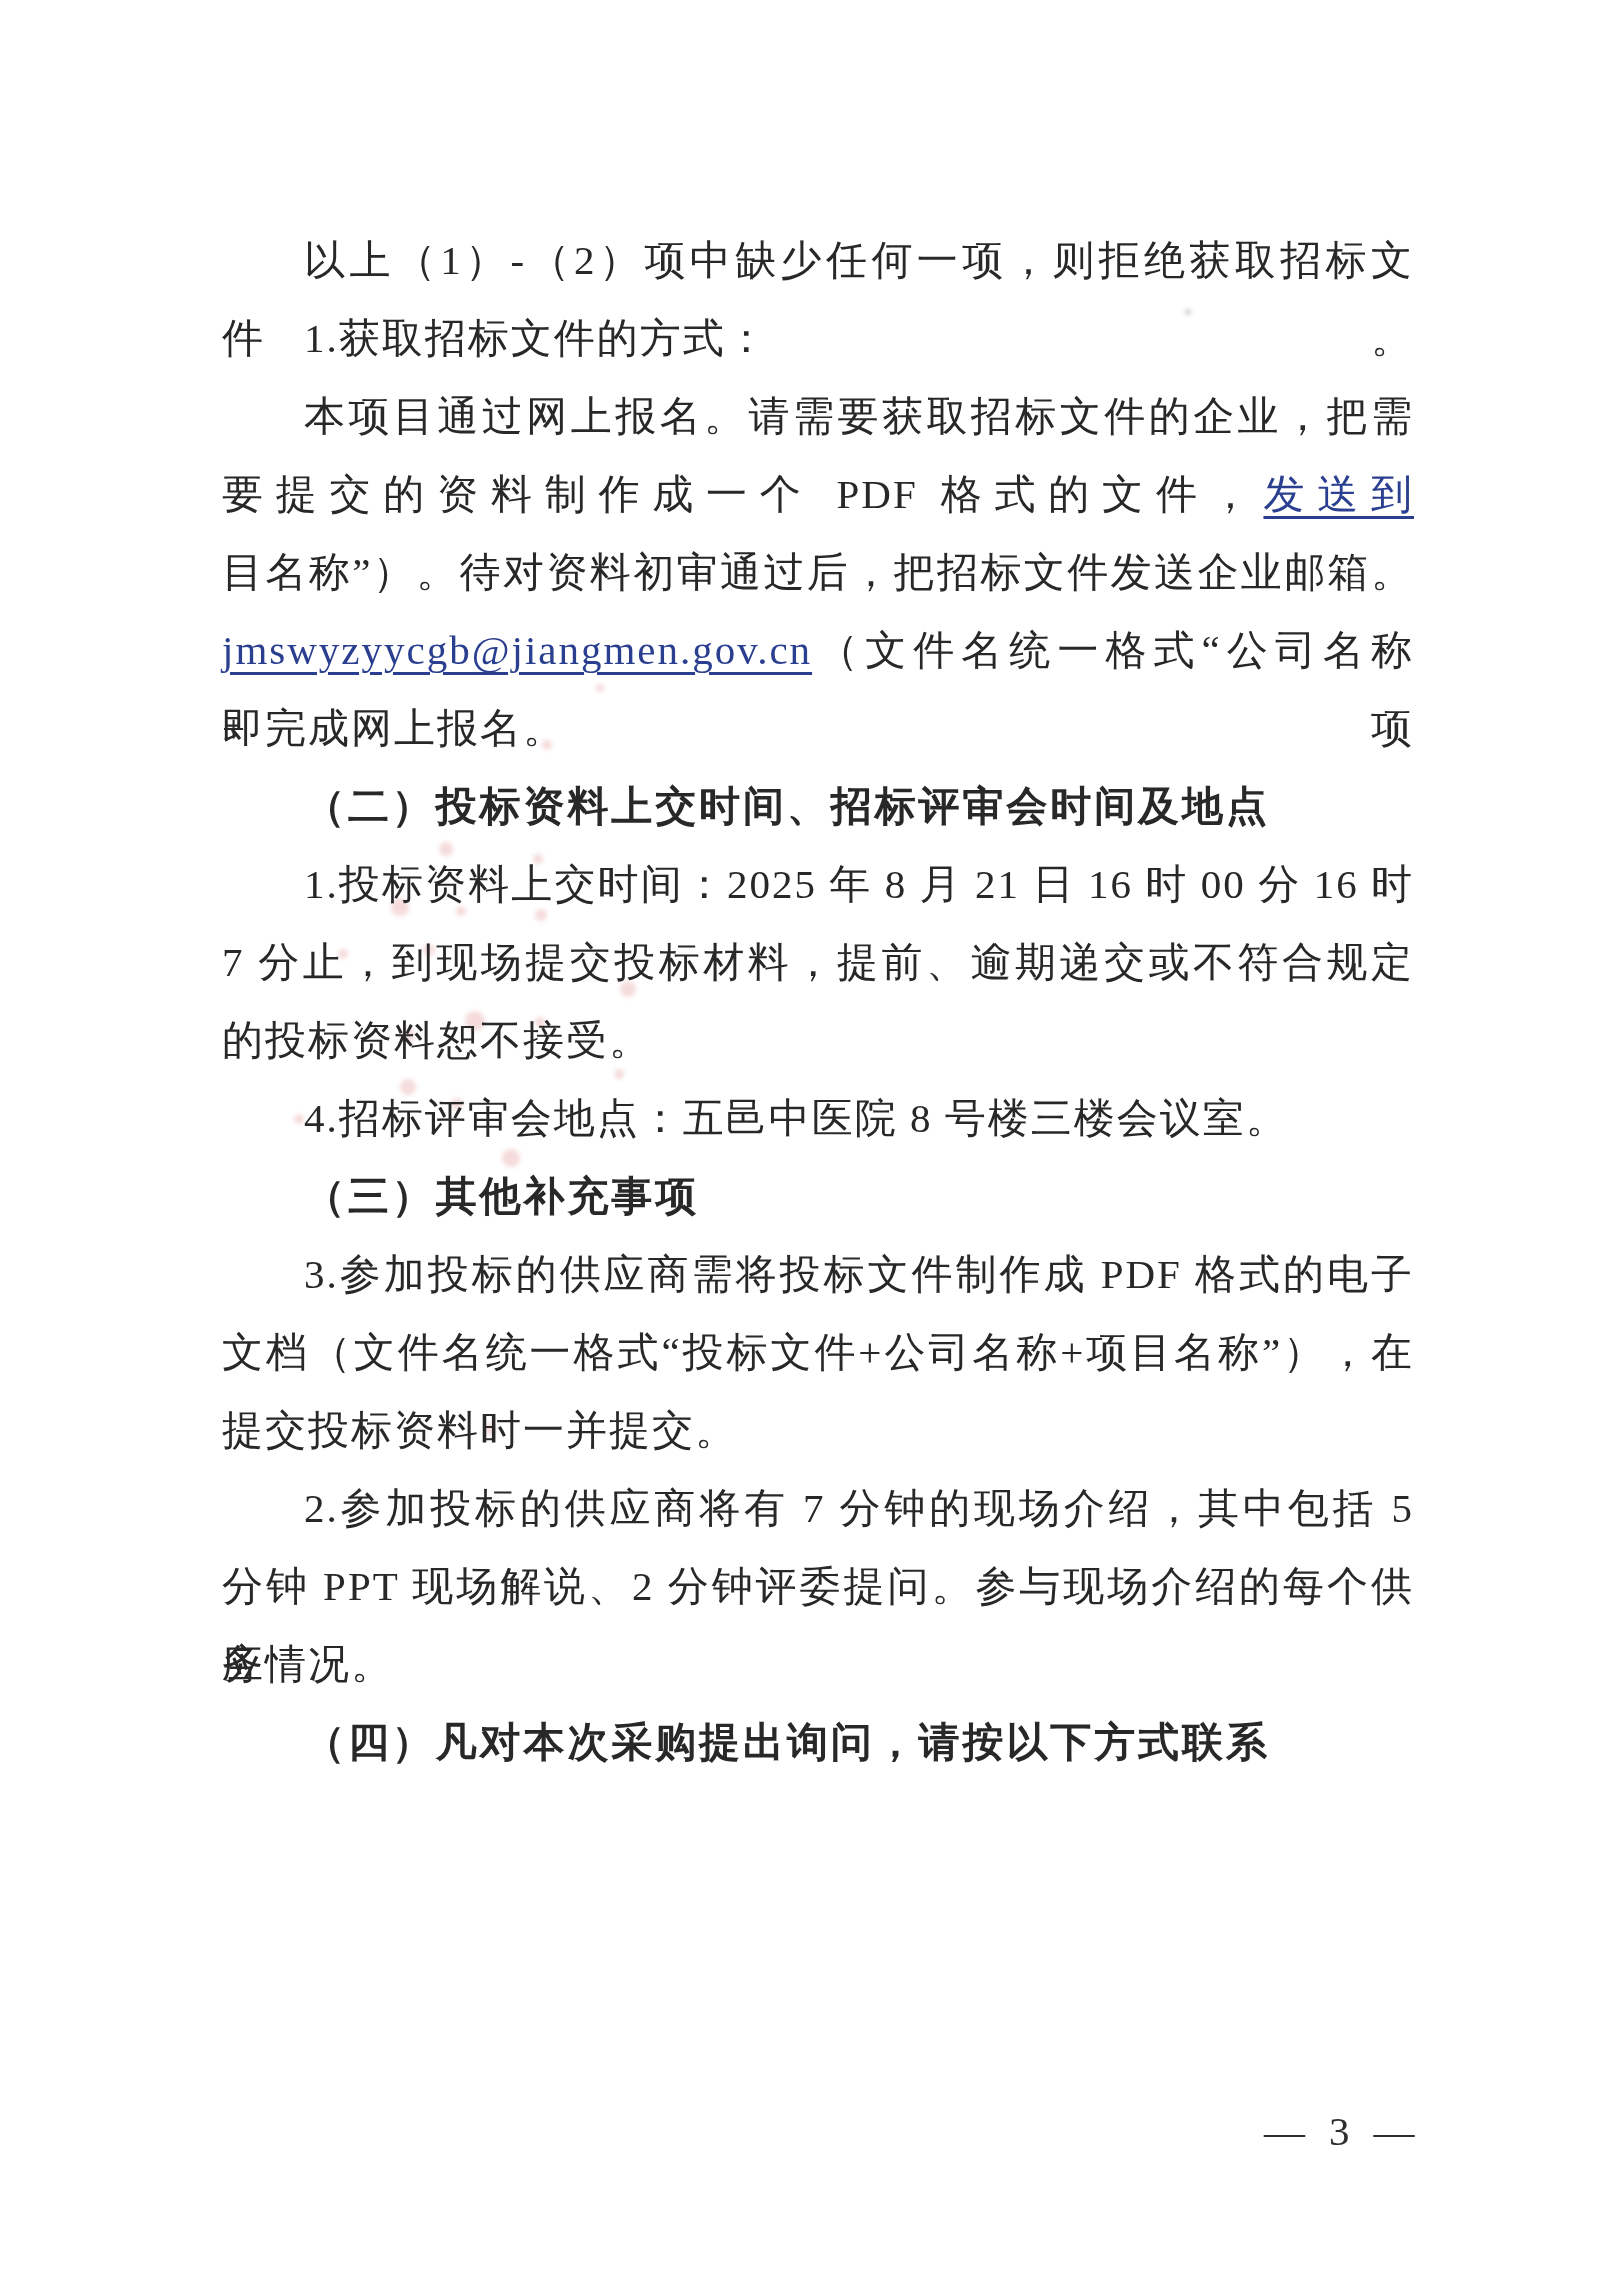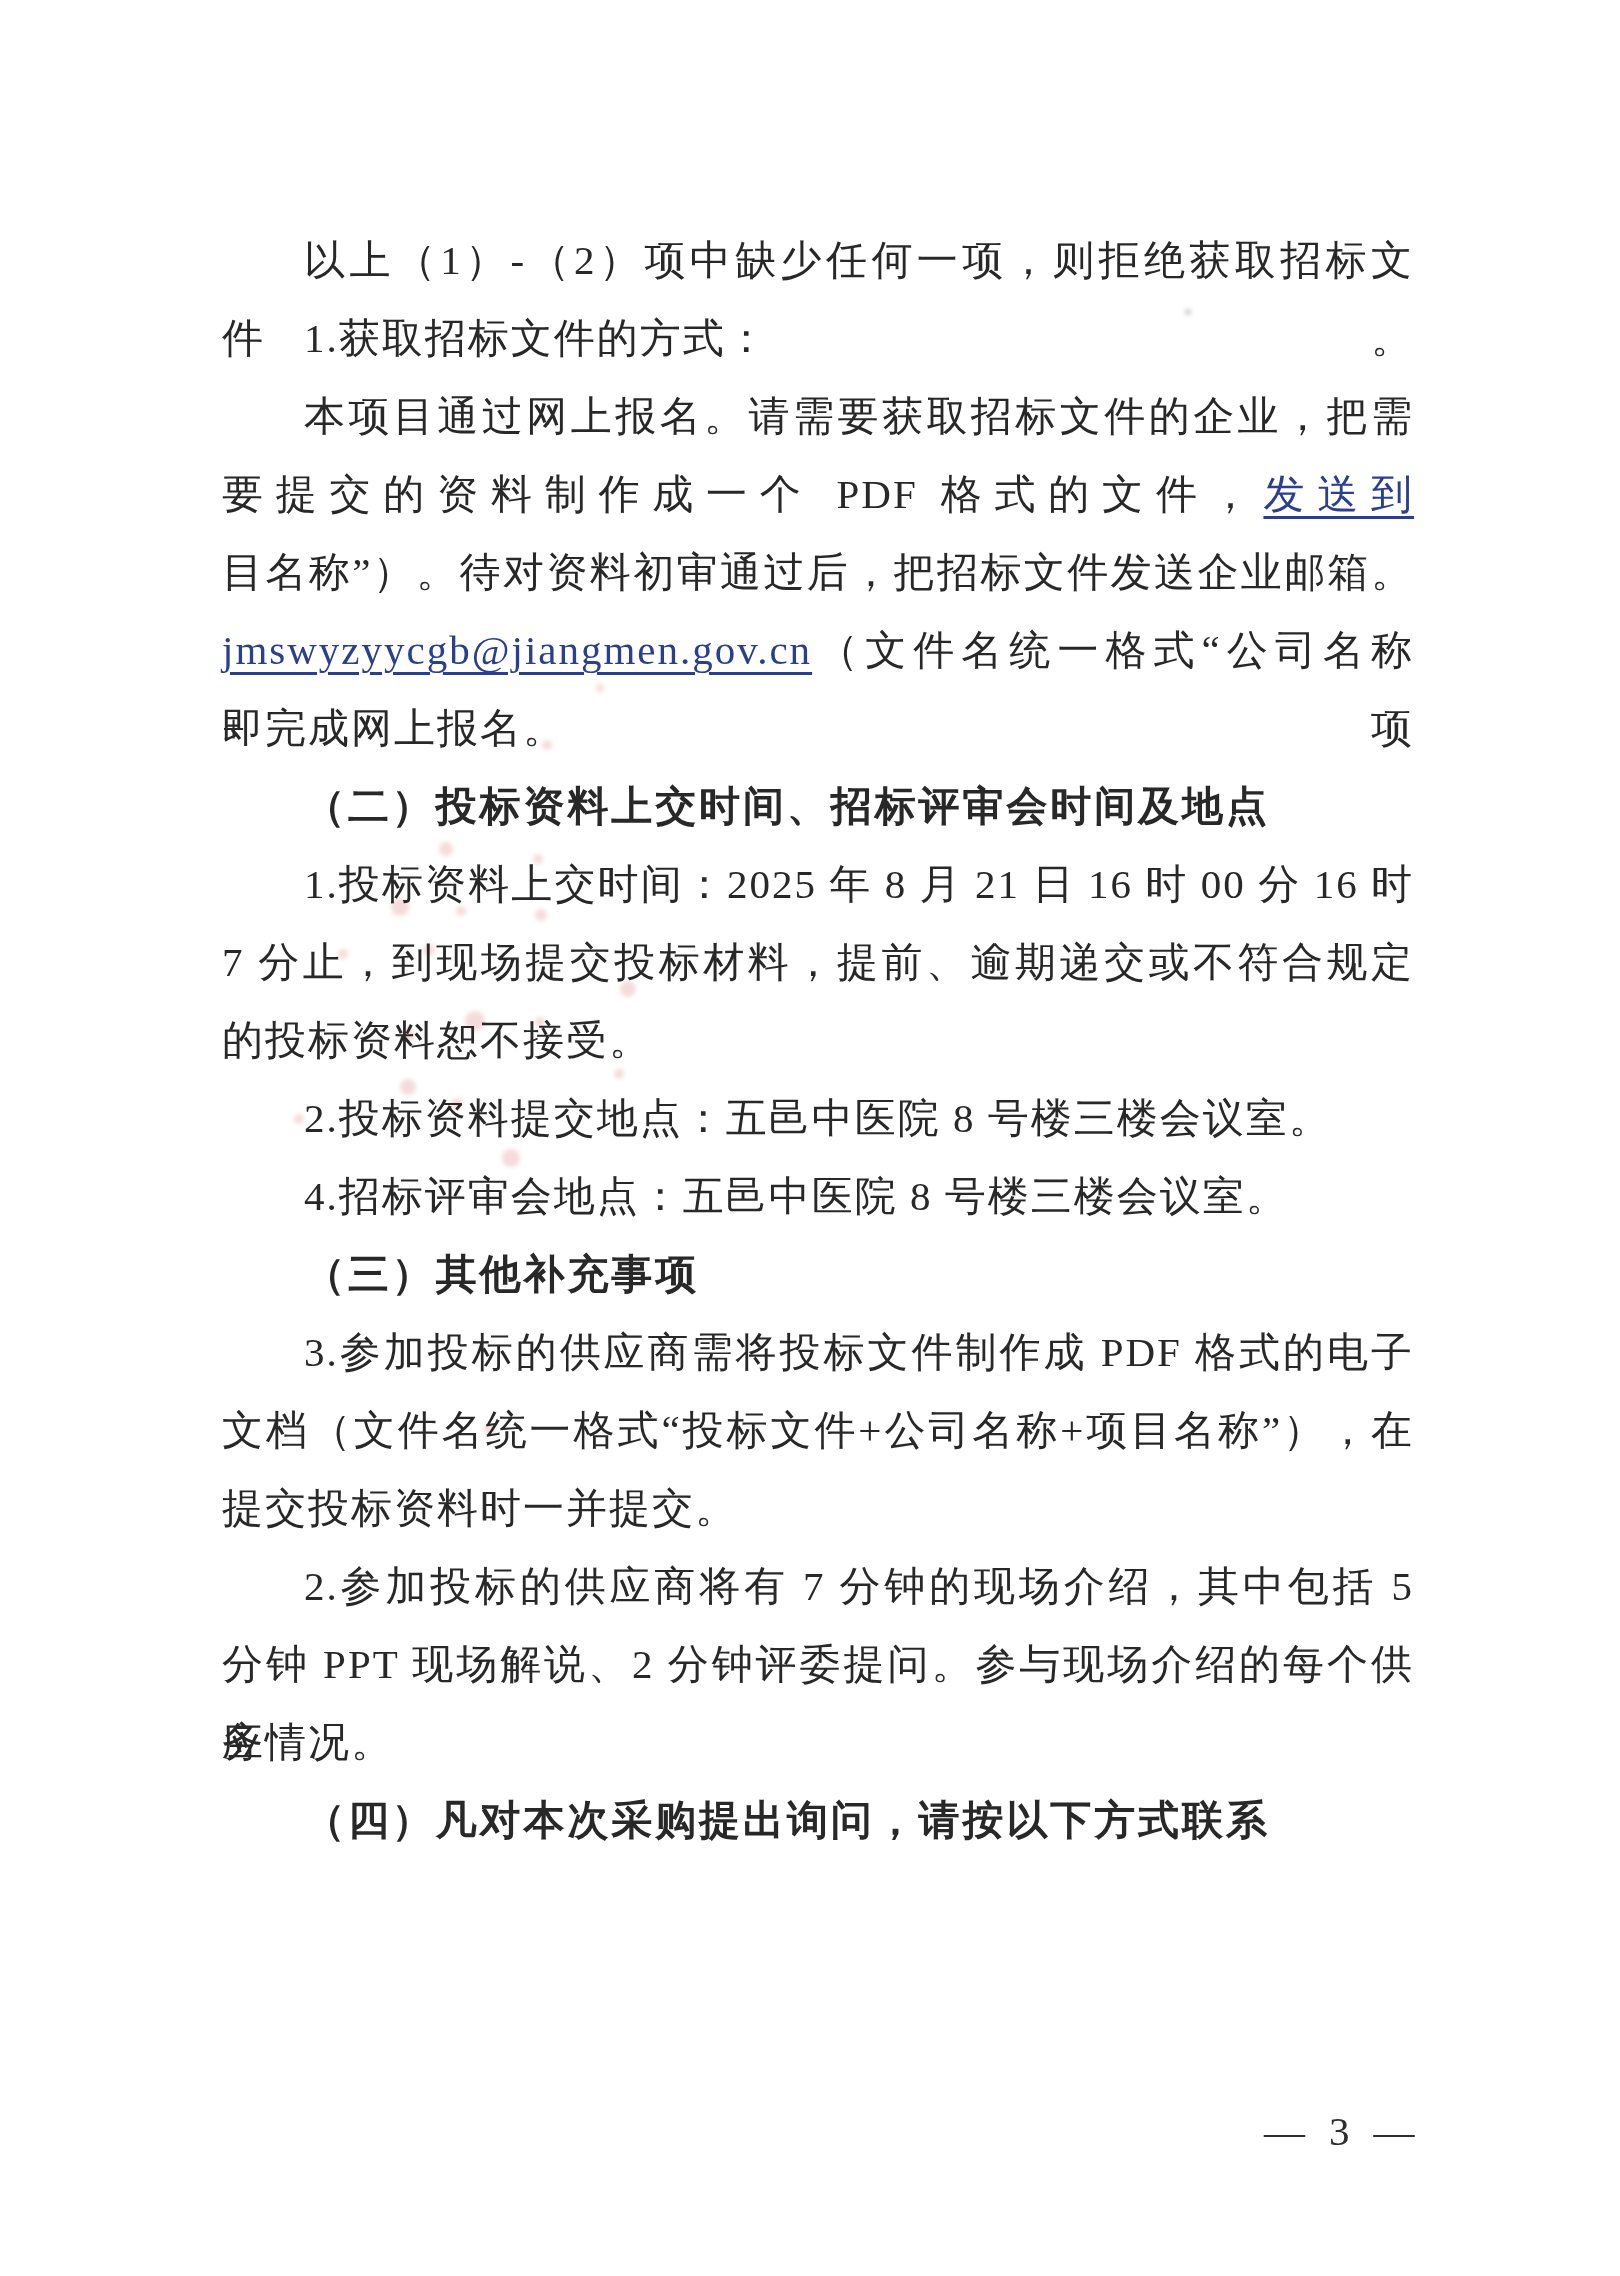--- a/index.html
+++ b/index.html
@@ -82,21 +82,20 @@
       <div class="line indent"><span>1.获取招标文件的方式：</span></div>
       <div class="line indent fill"><span>本项目通过网上报名。请需要获取招标文件的企业，把需</span></div>
       <div class="line fill"><span>要提交的资料制作成一个 PDF 格式的文件，</span><span class="link">发送到</span></div>
       <div class="line fill"><span>目名称”）。待对资料初审通过后，把招标文件发送企业邮箱。</span></div>
       <div class="line fill"><span class="link">jmswyzyycgb@jiangmen.gov.cn</span><span>（文件名统一格式“公司名称+项</span></div>
       <div class="line"><span>即完成网上报名。</span></div>
       <div class="line indent bold"><span>（二）投标资料上交时间、招标评审会时间及地点</span></div>
       <div class="line indent fill"><span>1.投标资料上交时间：2025 年 8 月 21 日 16 时 00 分 16 时</span></div>
       <div class="line fill"><span>7 分止，到现场提交投标材料，提前、逾期递交或不符合规定</span></div>
       <div class="line"><span>的投标资料恕不接受。</span></div>
-      <div class="line indent"><span>2.投标资料提交地点：五邑中医院 8 号楼三楼会议室。</span></div>
       <div class="line indent"><span>4.招标评审会地点：五邑中医院 8 号楼三楼会议室。</span></div>
       <div class="line indent bold"><span>（三）其他补充事项</span></div>
       <div class="line indent fill"><span>3.参加投标的供应商需将投标文件制作成 PDF 格式的电子</span></div>
       <div class="line fill"><span>文档（文件名统一格式“投标文件+公司名称+项目名称”），在</span></div>
       <div class="line"><span>提交投标资料时一并提交。</span></div>
       <div class="line indent fill"><span>2.参加投标的供应商将有 7 分钟的现场介绍，其中包括 5</span></div>
       <div class="line fill"><span>分钟 PPT 现场解说、2 分钟评委提问。参与现场介绍的每个供应</span></div>
       <div class="line"><span>务情况。</span></div>
       <div class="line indent bold"><span>（四）凡对本次采购提出询问，请按以下方式联系</span></div>
     </div>

